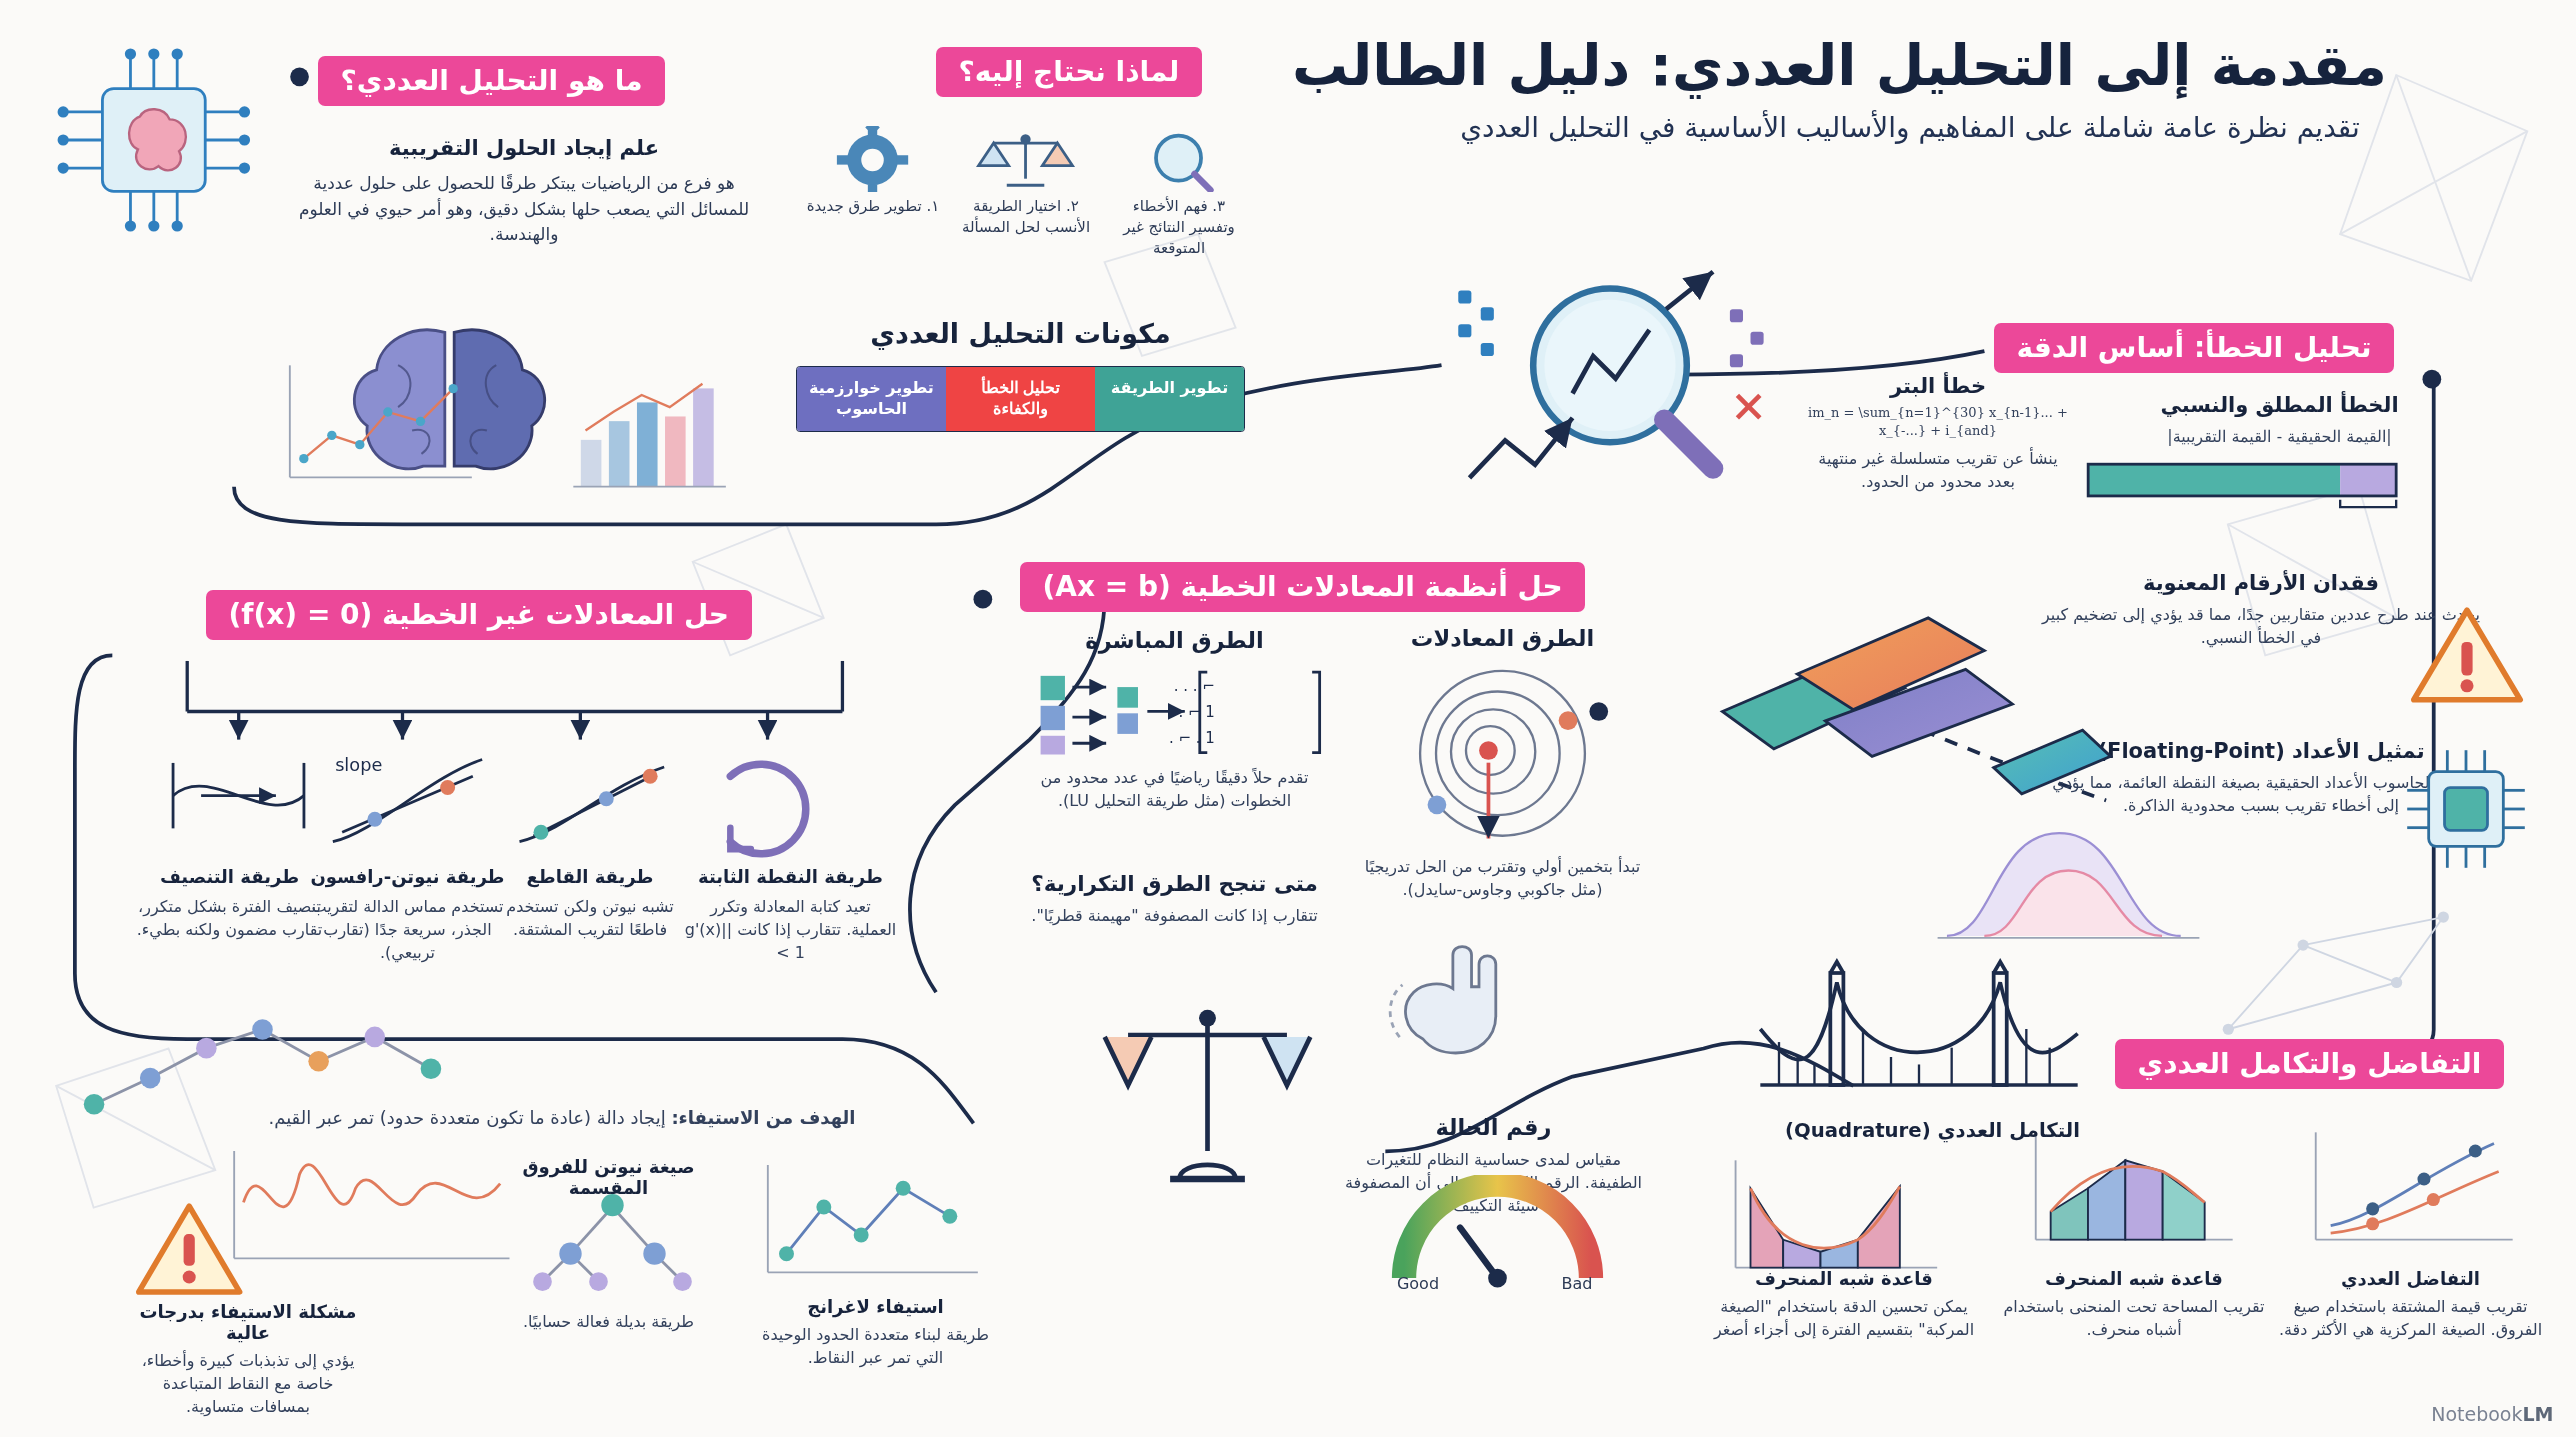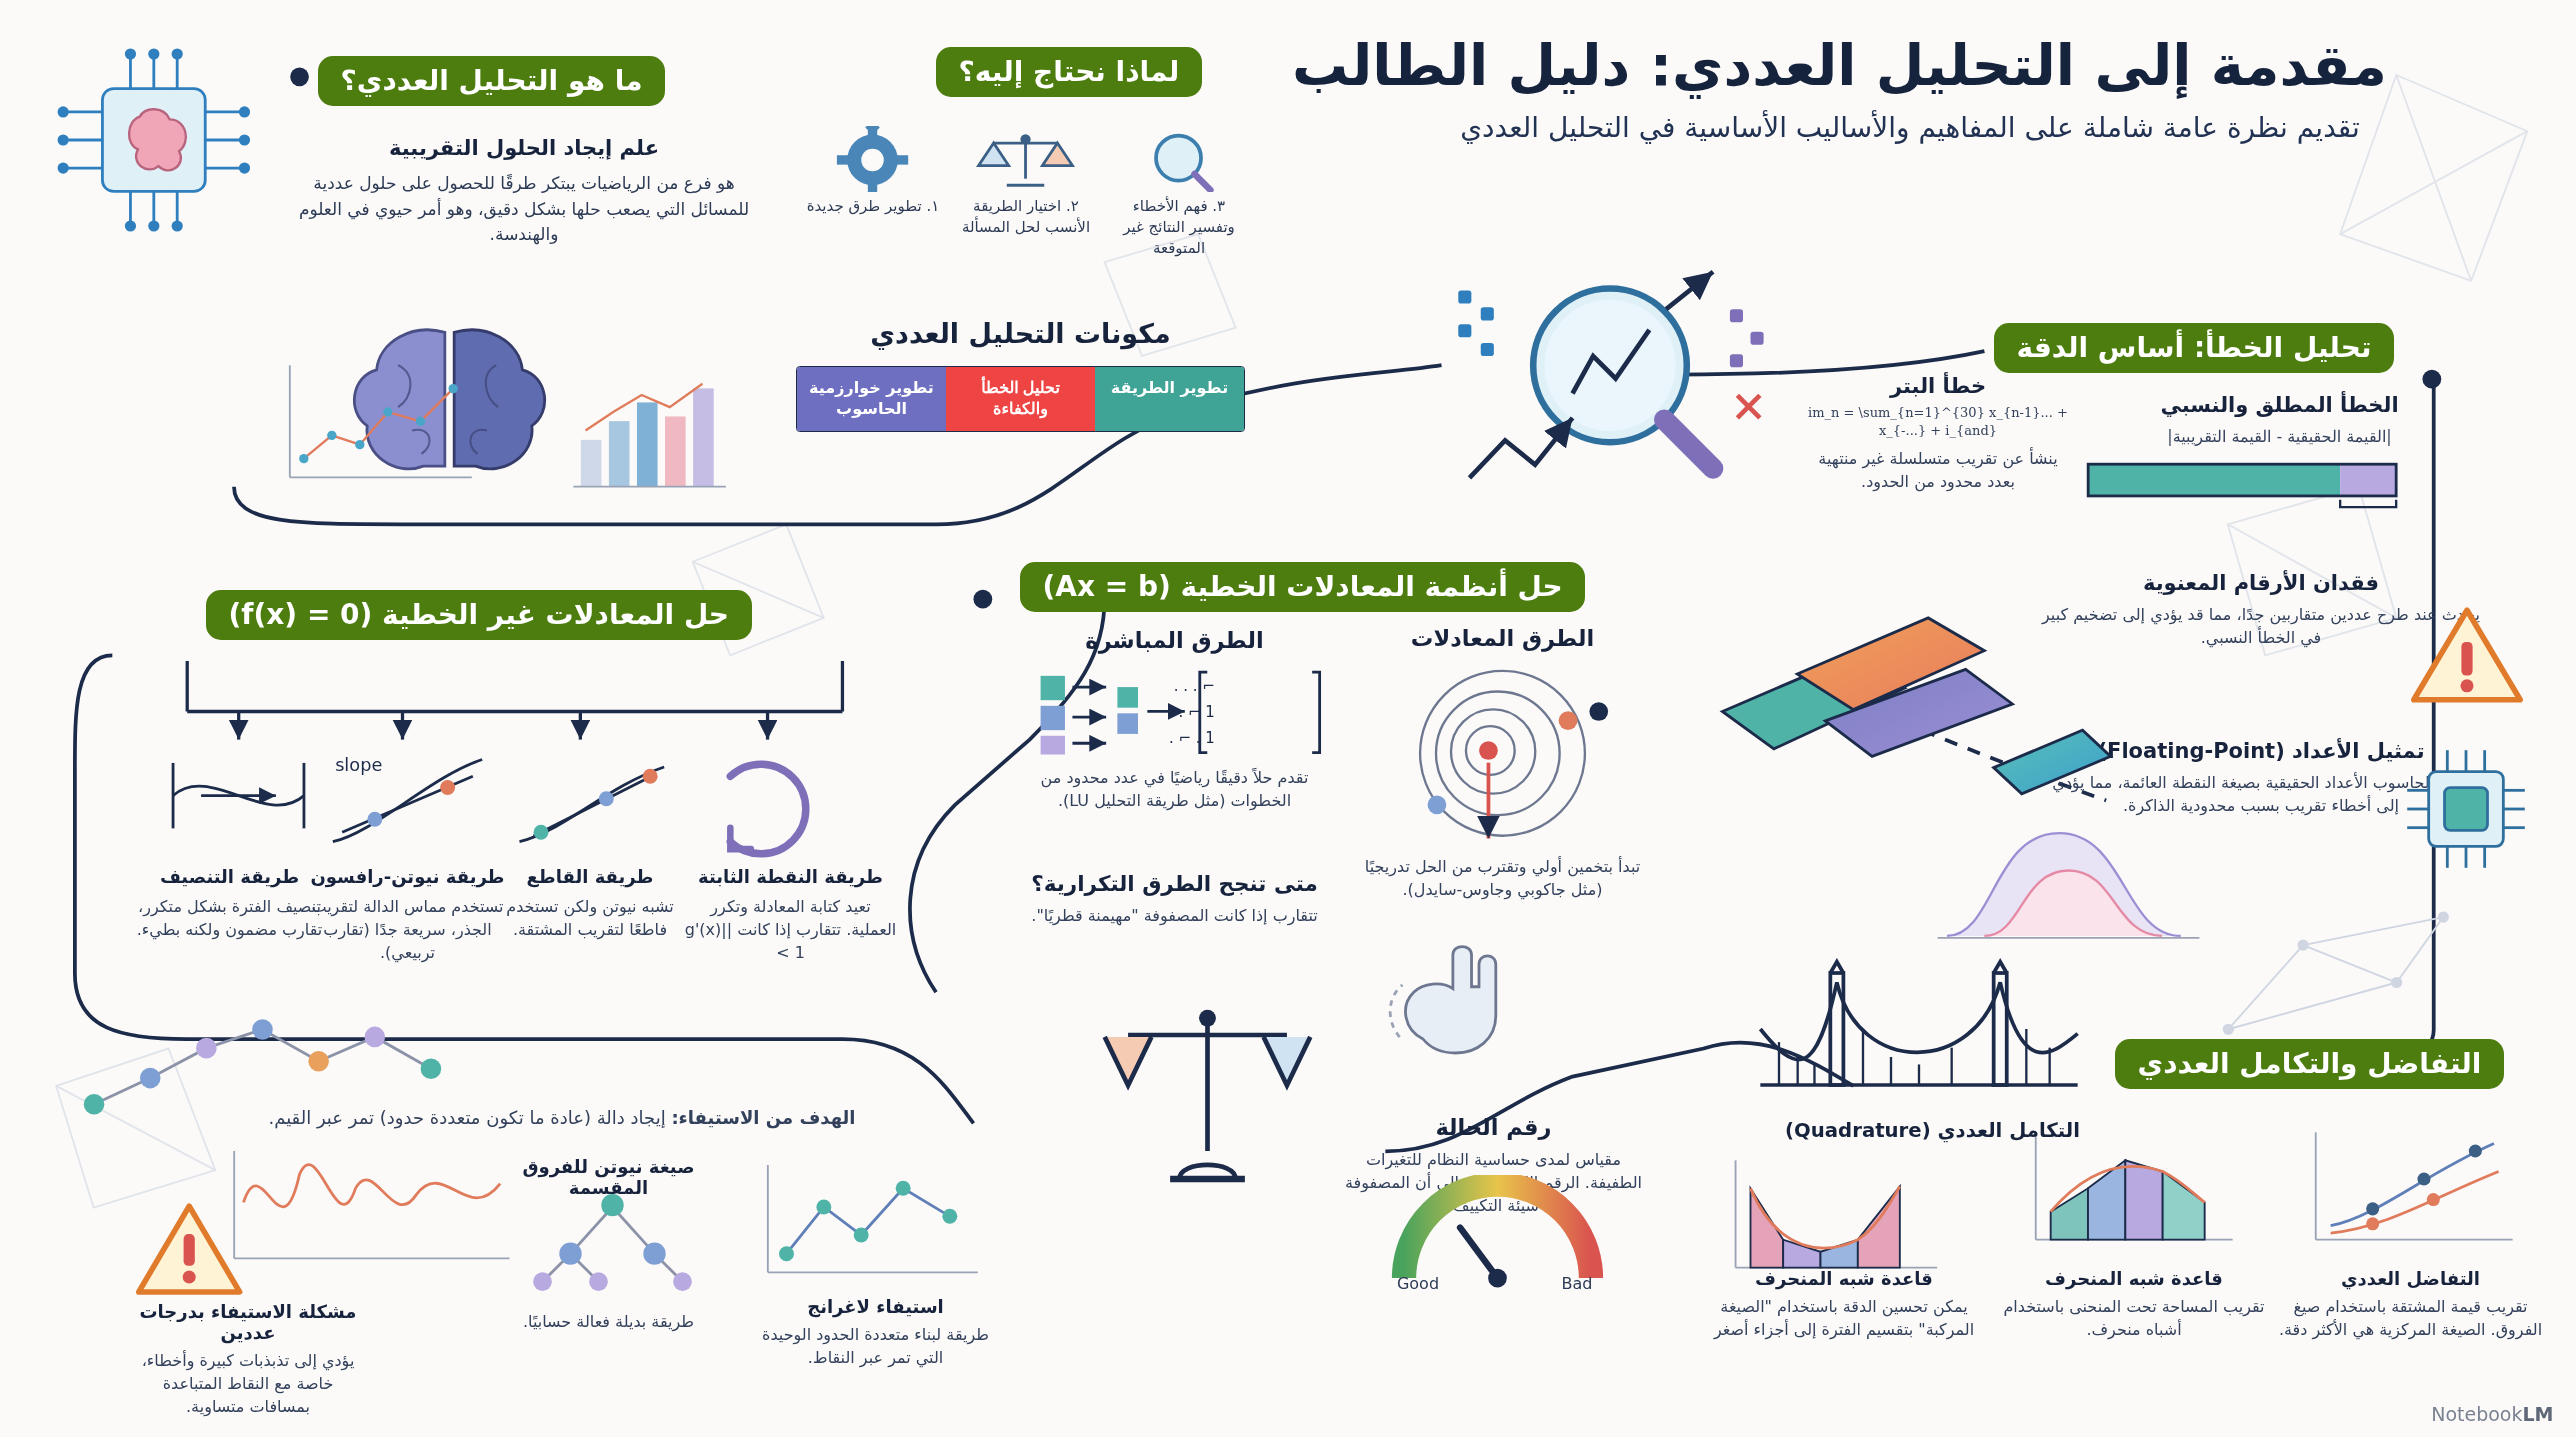--- a/index.html
+++ b/index.html
@@ -10,22 +10,22 @@
     font-family: "DejaVu Sans", "Liberation Sans", sans-serif;
     color: #1d2b45;
     overflow: hidden;
     position: relative;
   }
   .canvas { position:absolute; inset:0; }
   svg.bg { position:absolute; inset:0; width:2576px; height:1438px; pointer-events:none; }
 
   .node { position:absolute; }
   .title-pill {
-    background:#4d7c0f; color:#fff; font-weight:bold;
-    border-radius: 15px; padding: 8.4px 22.5px; font-size: 28px;
+    background:#ec4899; color:#fff; font-weight:bold;
+    border-radius: 7px; padding: 8.4px 22.5px; font-size: 28px;
     display:inline-block; white-space:nowrap; letter-spacing:0px;
   }
   .hdr-main {
     font-size: 56px; font-weight: bold; color:#16233d; text-align:left; line-height:1.15;
   }
   .hdr-sub { font-size: 28px; color:#223253; text-align:center; margin-top:13px; }
   .sec-h { font-size: 21px; font-weight:bold; color:#17233c; text-align:center; }
   .body-t { font-size: 17px; color:#2c3a55; line-height:1.5; text-align:center; }
   .small-t { font-size: 16px; color:#33415c; line-height:1.45; text-align:center; }
   .cap-b { font-size: 18px; font-weight:bold; color:#17233c; text-align:center; }
@@ -548,21 +548,21 @@
         <line x1="20" y1="15" x2="20" y2="130"></line>
       </g>
     <path d="M30,70 C50,10 70,130 90,40 C110,-5 130,115 150,55 C170,20 190,100 215,62 C245,22 270,95 305,50" fill="none" stroke="#e07b5c" stroke-width="3"></path>
   </svg>
   <svg class="node" style="left:131px; top:1193px;" width="122" height="112" viewBox="0 0 130 120">
     <path d="M62,14 L116,106 L8,106 Z" fill="#fff3d6" stroke="#e07b2c" stroke-width="6" stroke-linejoin="round"></path>
     <rect x="56" y="44" width="12" height="34" rx="5" fill="#d9534f"></rect>
       <circle cx="62" cy="90" r="7" fill="#d9534f"></circle>
   </svg>
   <div class="node" style="left:131px; top:1301px; width:234px;">
-    <div class="cap-b">مشكلة الاستيفاء بدرجات عددين</div>
+    <div class="cap-b">مشكلة الاستيفاء بدرجات عالية</div>
     <div class="small-t" style="margin-top:5.6px;">يؤدي إلى تذبذبات كبيرة وأخطاء، خاصة مع النقاط المتباعدة بمسافات متساوية.</div>
   </div>
 
   <svg class="node" style="left:505px; top:1179px;" width="215" height="112" viewBox="0 0 230 120">
     <g stroke="#8c93a8" stroke-width="3">
       <line x1="115" y1="30" x2="70" y2="80"></line>
         <line x1="115" y1="30" x2="160" y2="80"></line>
       <line x1="70" y1="80" x2="40" y2="110"></line>
         <line x1="70" y1="80" x2="100" y2="110"></line>
       <line x1="160" y1="80" x2="190" y2="110"></line>

